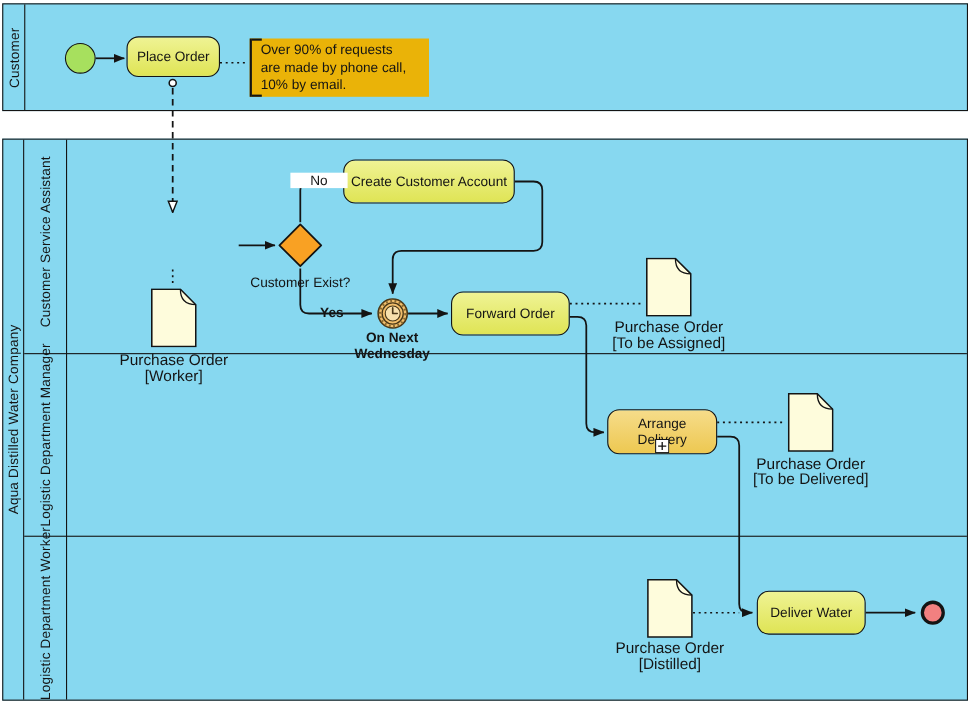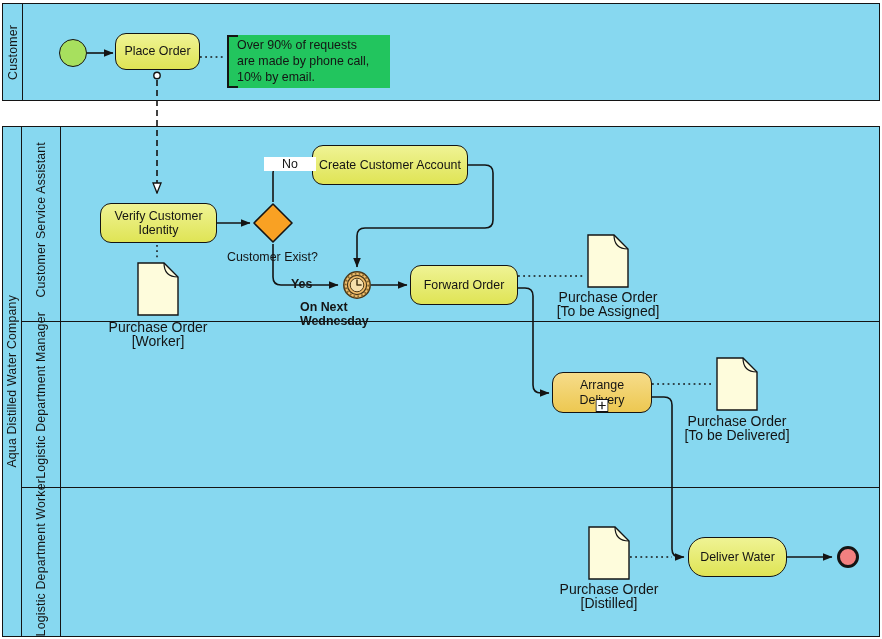--- a/index.html
+++ b/index.html
@@ -31,23 +31,23 @@
     background:#A7E05E; border:1.7px solid #141414; border-radius:50%;
   }
   .event-end {
     position:absolute; width:22px; height:22px; box-sizing:border-box;
     background:#F28080; border:3.6px solid #141414; border-radius:50%;
   }
   .shape { position:absolute; }
   .doclabel { position:absolute; text-align:center; font-size:14px; line-height:14px; }
   .flowlabel { position:absolute; font-size:12.4px; line-height:14px; }
   .lbl-no { background:#ffffff; padding:0 18px; }
-  .lbl-center { text-align:left; }
+  .lbl-center { text-align:center; }
   .annotation {
-    position:absolute; box-sizing:border-box; background:#22c55e;
+    position:absolute; box-sizing:border-box; background:#eab308;
     border-left:2px solid #141414; padding:2px 13px 2px 8px;
     font-size:12.4px; line-height:1.3;
   }
   .annotation::before, .annotation::after {
     content:""; position:absolute; left:0; width:9px; height:2px; background:#141414;
   }
   .annotation::before { top:0; }
   .annotation::after { bottom:0; }
   .plusbox { position:absolute; left:50%; bottom:0px; transform:translateX(-50%); width:13px; height:13px; }
 </style>
@@ -122,37 +122,34 @@
     <path d="M16,16 V10.9 M16,16 H20.1" stroke="#4A3818" stroke-width="1.5" stroke-linecap="round"></path>
   </svg>
 
   <svg class="shape" style="left:252px;top:202px;" width="42" height="42" viewBox="0 0 42 42">
     <polygon points="21,2 40,21 21,40 2,21" fill="#F9A123" stroke="#141414" stroke-width="1.6" stroke-linejoin="round"></polygon>
   </svg>
 
   <div class="task" style="left:115px;top:33px;width:85px;height:37px;">
     <span>Place Order</span>
   </div>
-  <div class="task" style="left:100px;top:203px;width:117px;height:40px;">
-    <span>Verify Customer Identity</span>
-  </div>
   <div class="task" style="left:312px;top:145px;width:156px;height:40px;">
     <span>Create Customer Account</span>
   </div>
   <div class="task" style="left:410px;top:265px;width:108px;height:40px;">
     <span>Forward Order</span>
   </div>
   <div class="task task-gold" style="left:552px;top:372px;width:100px;height:41px;">
     <span>Arrange Delivery</span>
     <svg class="plusbox" width="13" height="13" viewBox="0 0 13 13">
       <rect x="0.5" y="0.5" width="12" height="12" fill="#ffffff" stroke="#141414" stroke-width="1"></rect>
       <path d="M6.5,2.8 V10.2 M2.8,6.5 H10.2" stroke="#141414" stroke-width="1.2"></path>
     </svg>
   </div>
-  <div class="task" style="left:688px;top:537px;width:99px;height:40px;border-radius:17px;">
+  <div class="task" style="left:688px;top:537px;width:99px;height:40px;">
     <span>Deliver Water</span>
   </div>
 
   <div class="annotation" style="left:227px;top:35px;width:163px;height:53px;">
     <span>Over 90% of requests are made by phone call, 10% by email.</span>
   </div>
 
   <svg class="shape" style="left:137px;top:262px;" width="42" height="54" viewBox="0 0 42 54">
     <path d="M1,1 H27 L41,15 V53 H1 Z" fill="#FEFCDC" stroke="#141414" stroke-width="1.4"></path>
     <path d="M27,1 C27,10 32,15 41,15" fill="none" stroke="#141414" stroke-width="1.2"></path>

